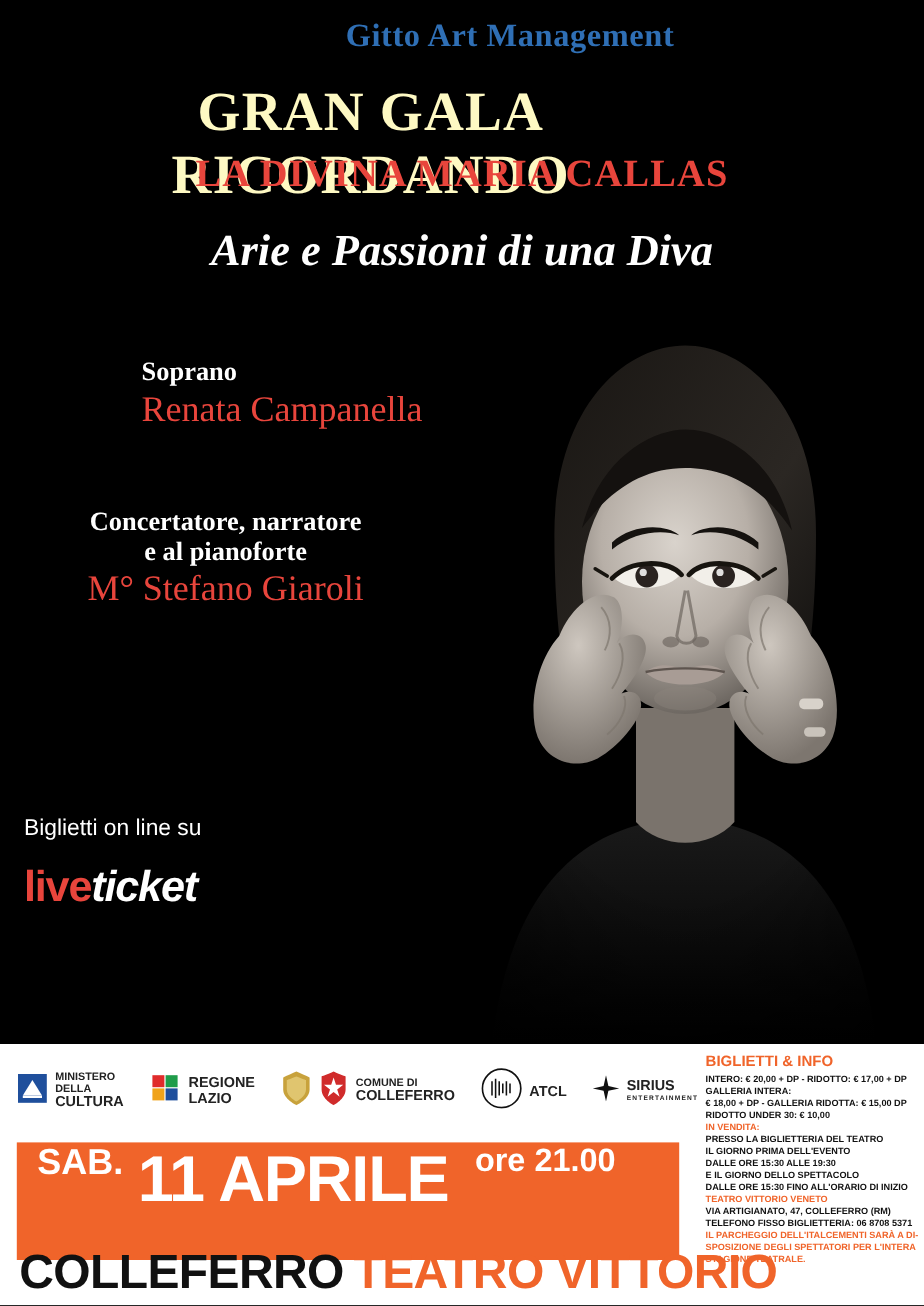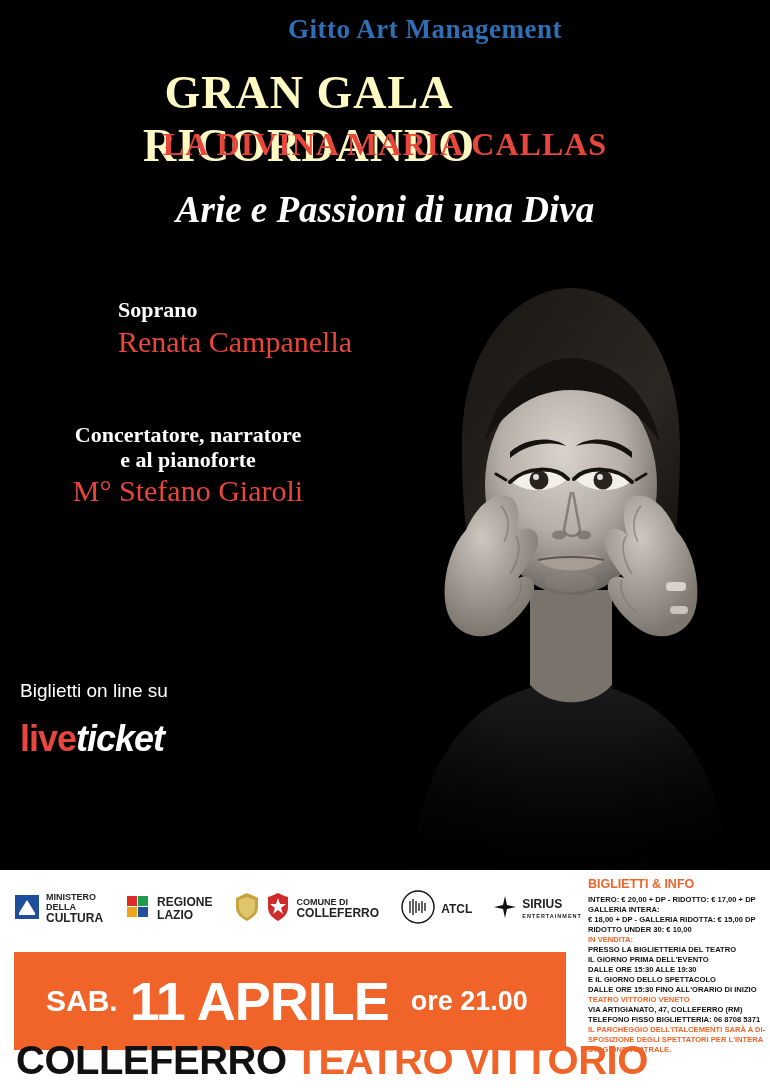--- a/index.html
+++ b/index.html
@@ -163,23 +163,23 @@
 
   
   .datebar {
     position: absolute;
     left: 14px;
     top: 82px;
     width: 552px;
     height: 98px;
     background: #f0642a;
     display: flex;
-    align-items: center;
+    align-items: flex-start;
     box-sizing: border-box;
-    padding-left: 32px;
+    padding-left: 17px;
   }
   .date-sab {
     color: #ffffff;
     font-family: "Liberation Sans", sans-serif;
     font-weight: bold;
     font-size: 30px;
     letter-spacing: 0px;
   }
   .date-main {
     color: #ffffff;

